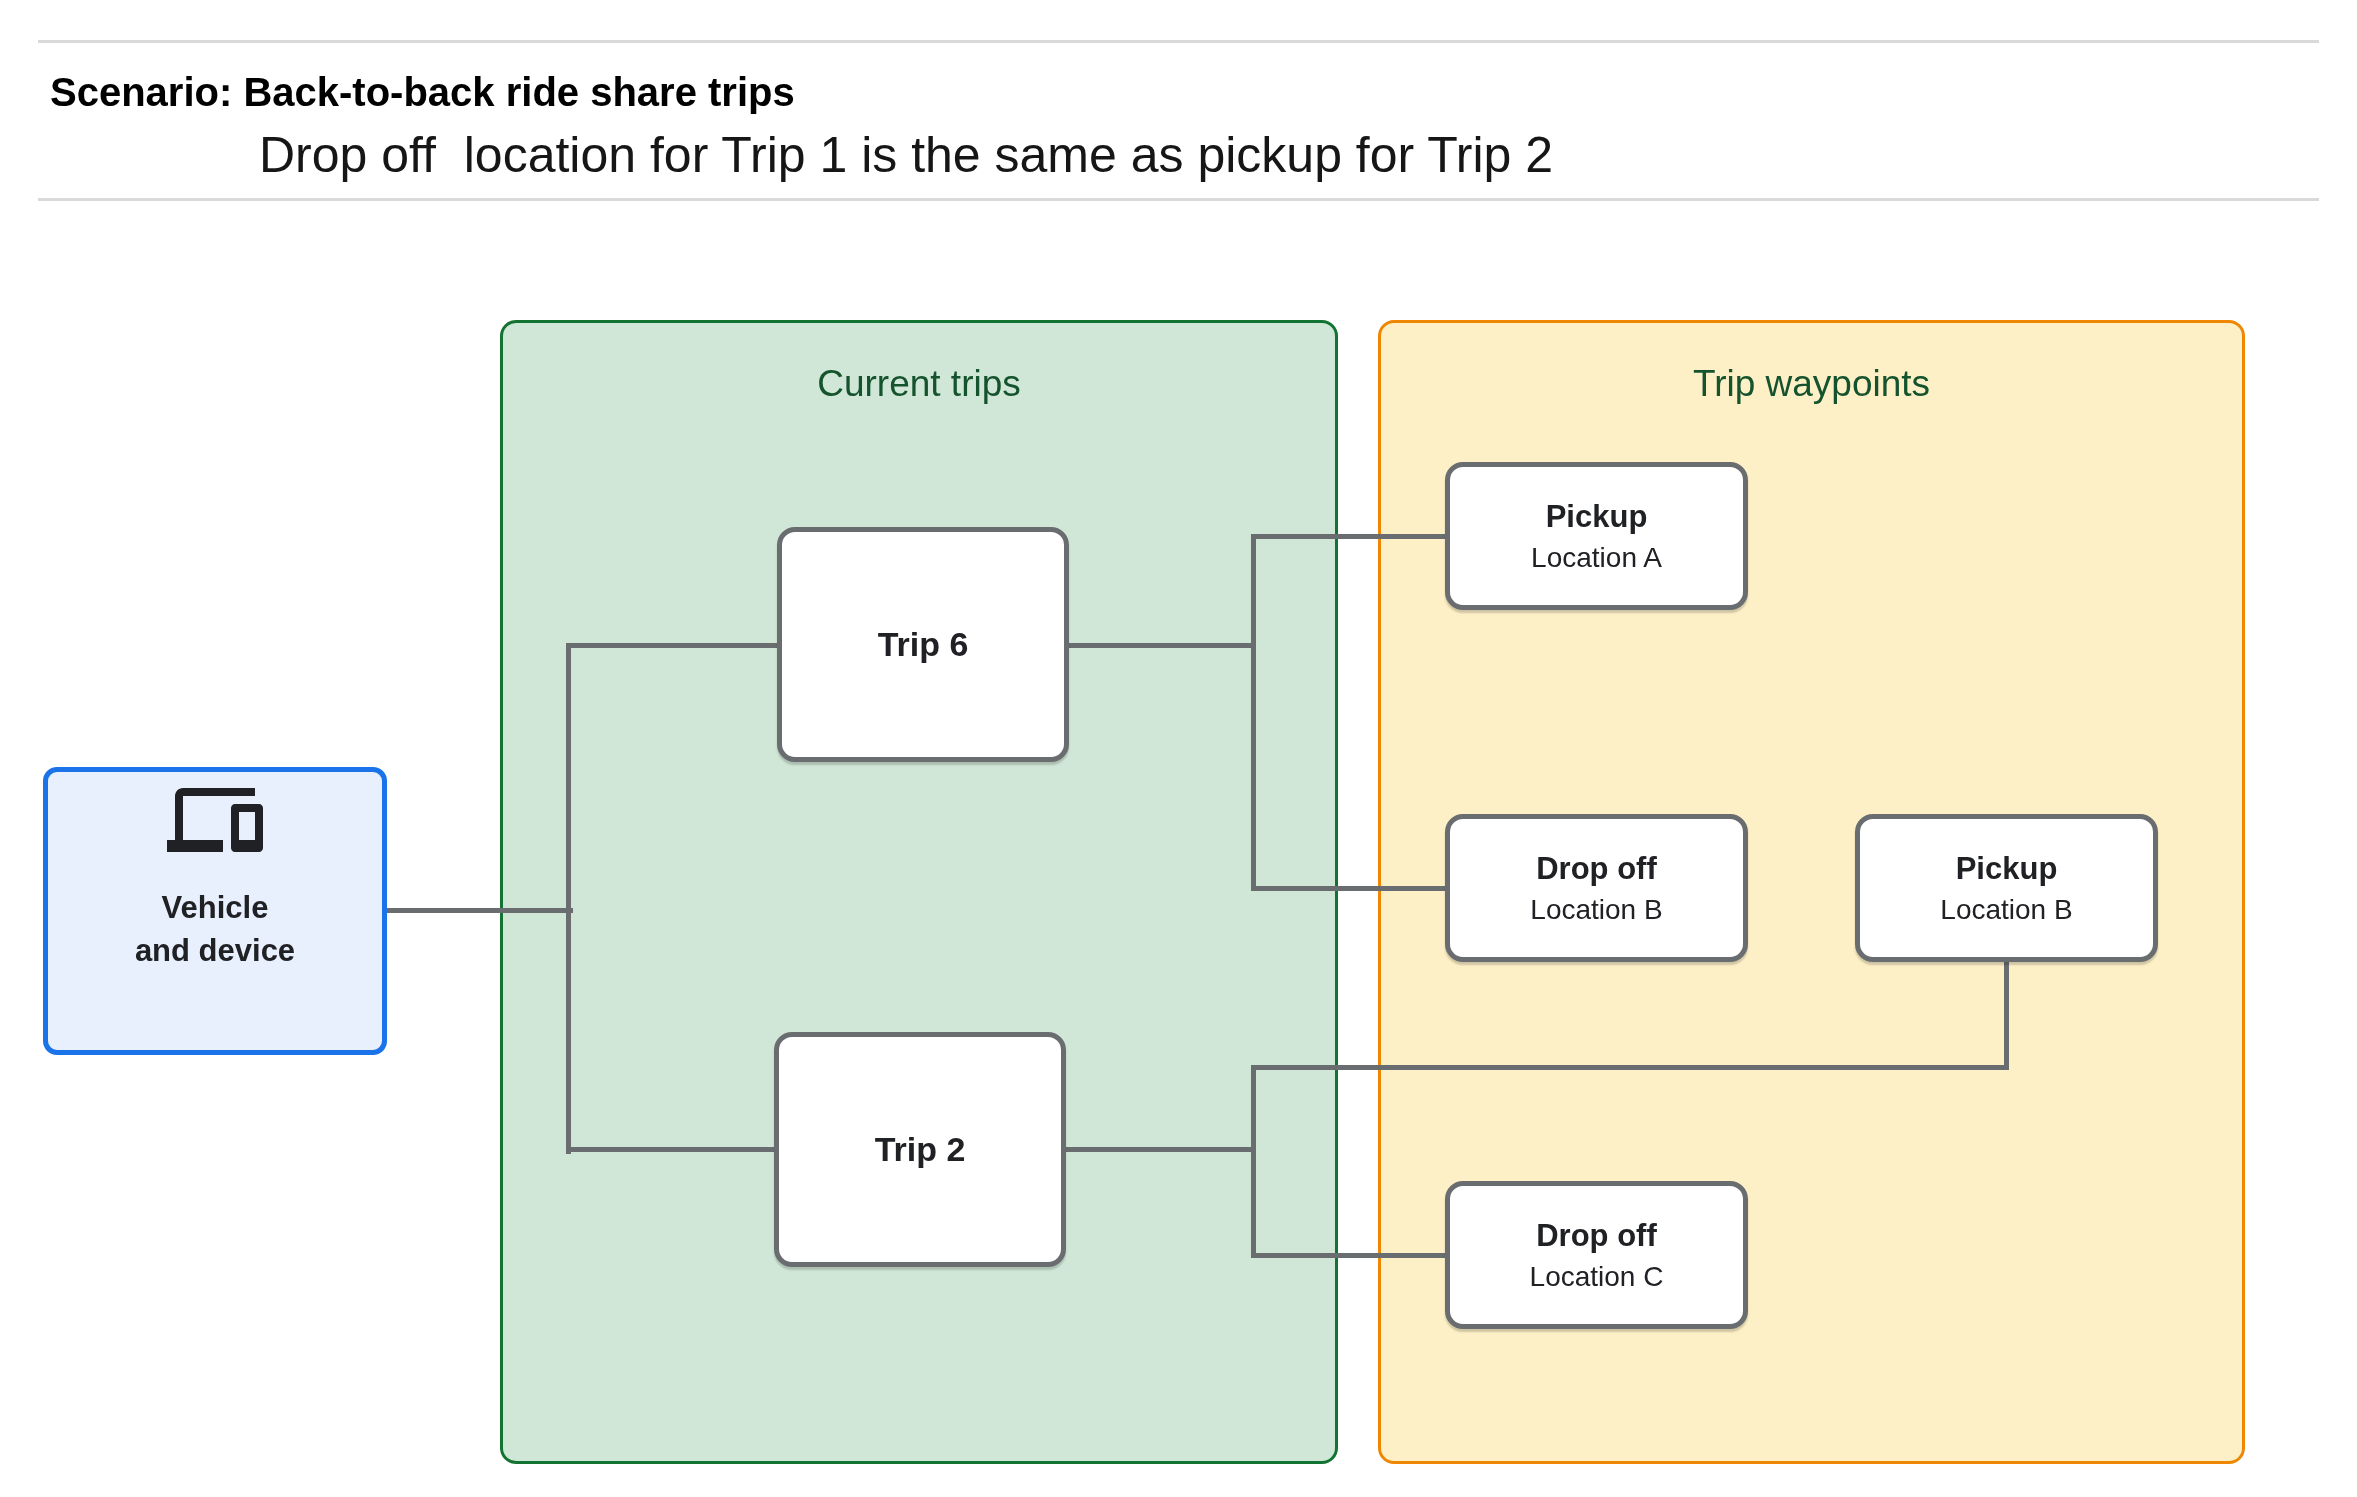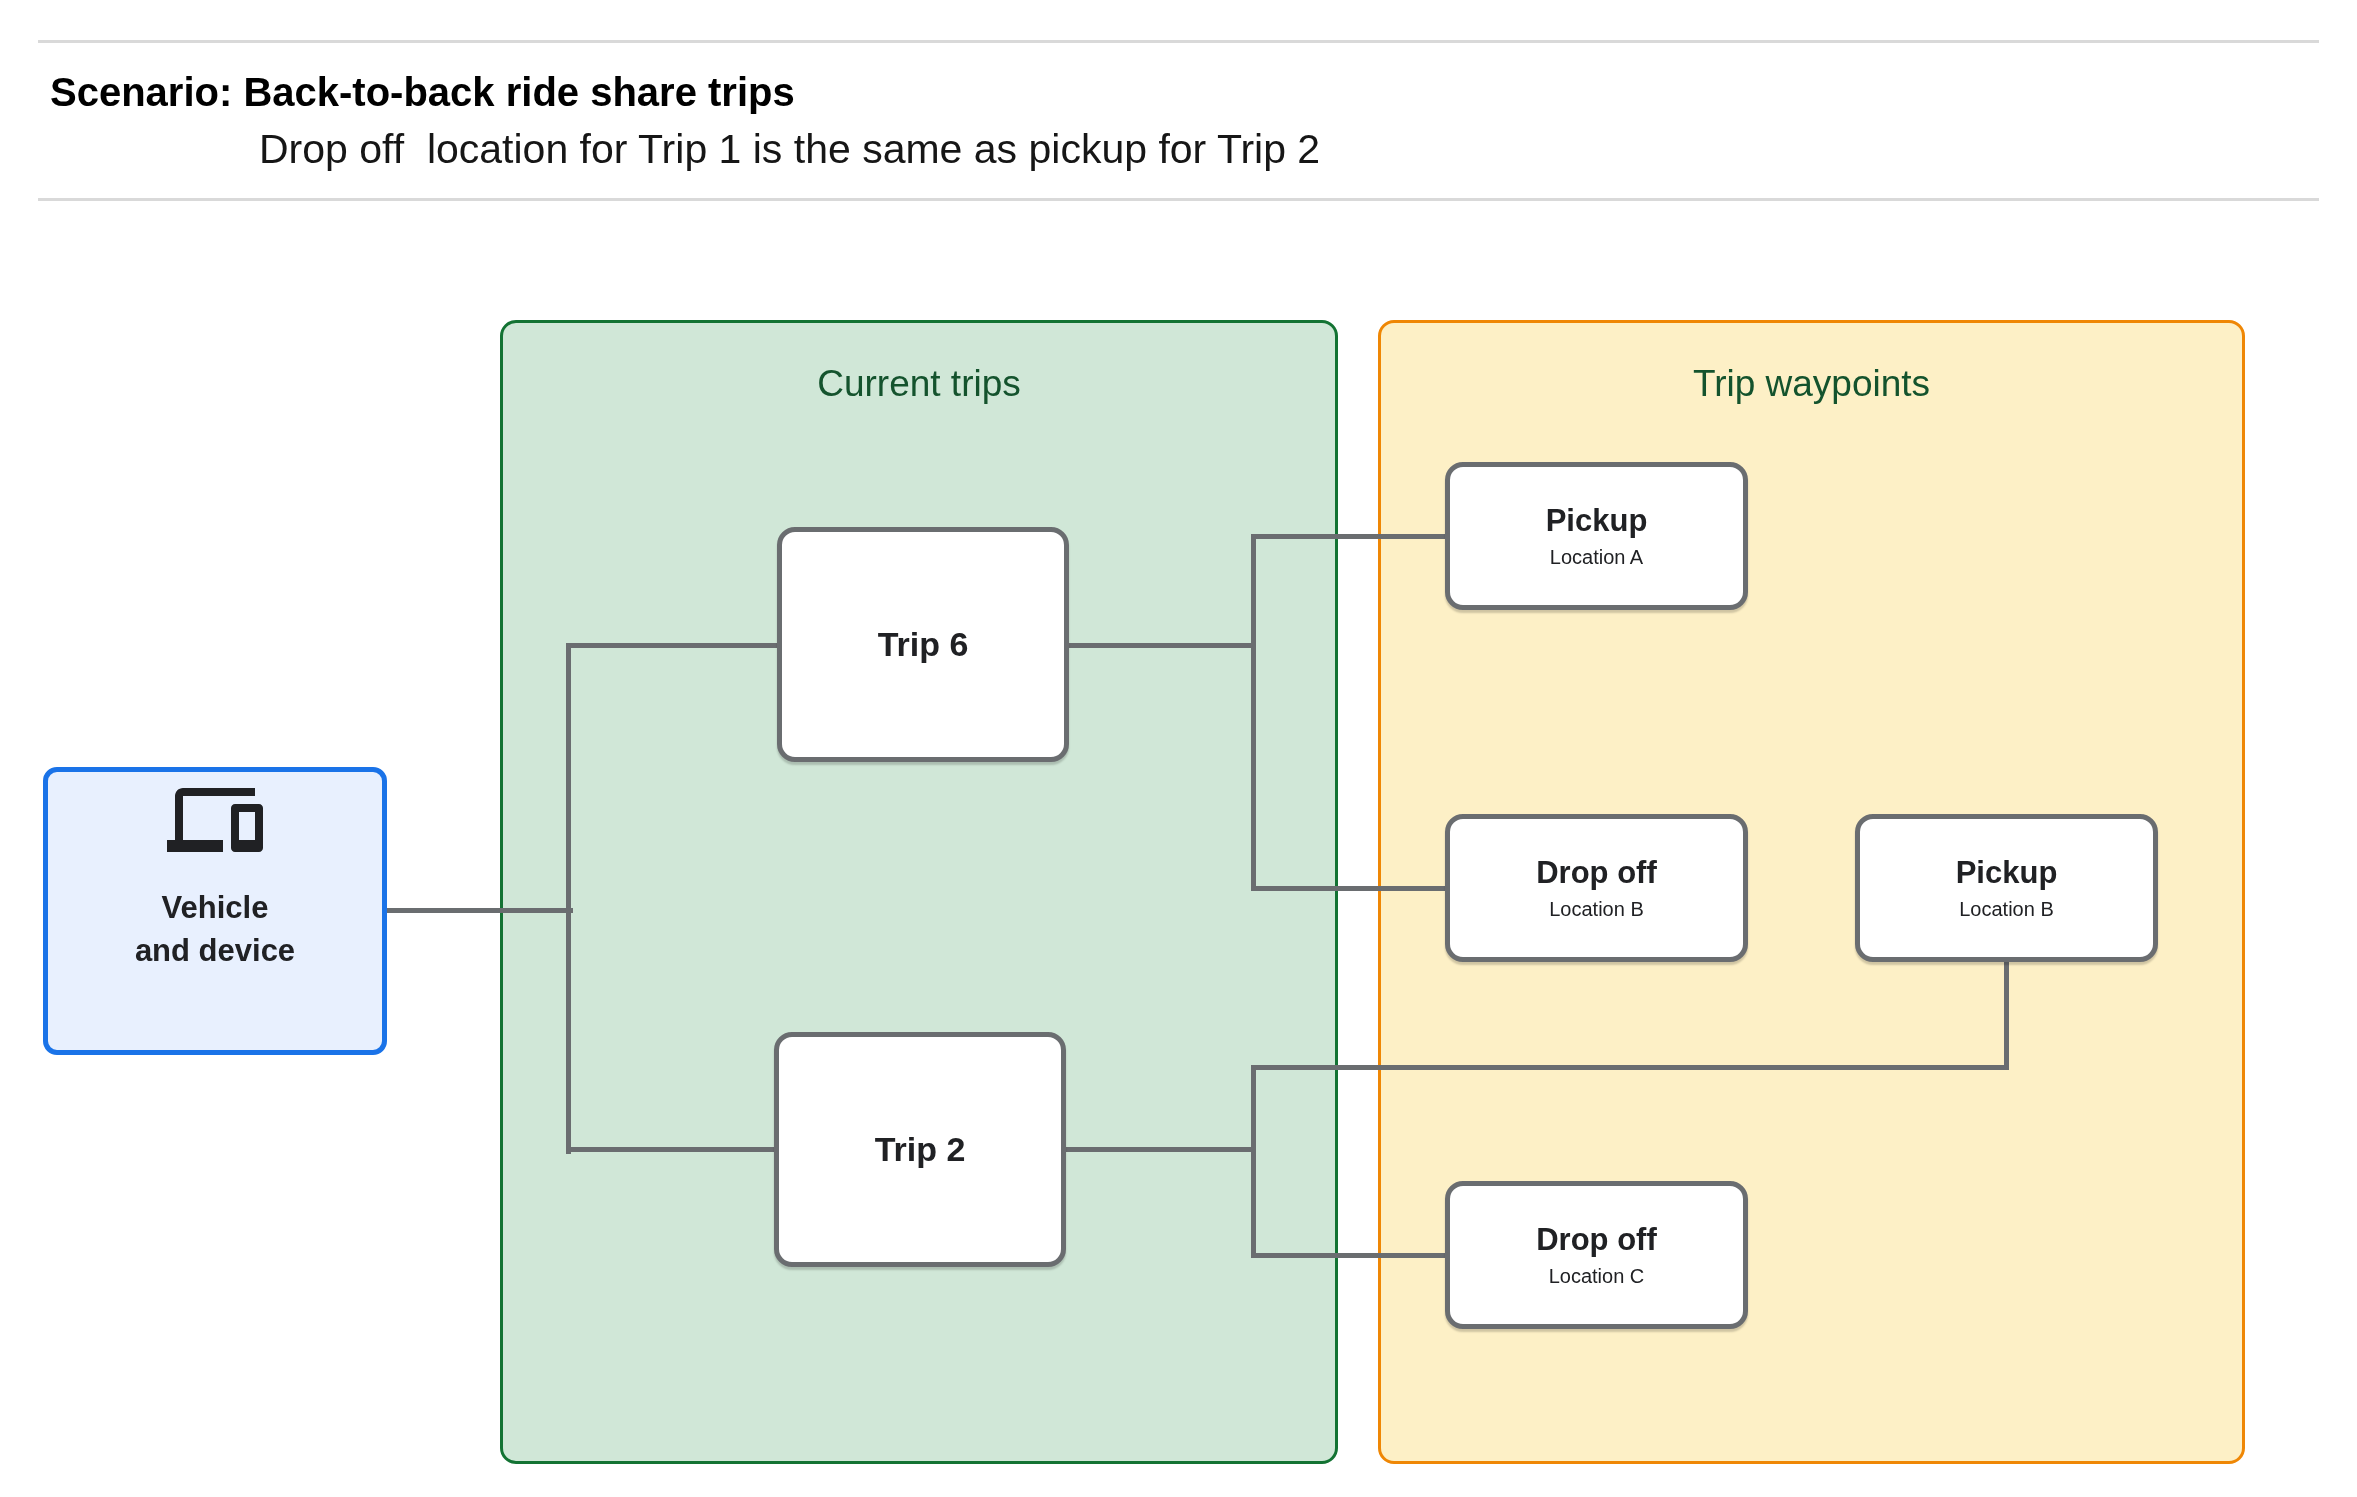--- a/index.html
+++ b/index.html
@@ -2,35 +2,35 @@
 <html><head>
 <meta charset="utf-8">
 <style>
   html,body{margin:0;padding:0;background:#ffffff;}
   .page{
     position:relative;width:2357px;height:1497px;background:#ffffff;
     font-family:"Liberation Sans",sans-serif;color:#202124;overflow:hidden;
   }
   .divider{position:absolute;left:38px;right:38px;height:3px;background:#d9d9d9;}
   .page-title{position:absolute;left:50px;top:70px;font-size:40px;font-weight:700;color:#000000;white-space:pre-wrap;}
-  .page-subtitle{position:absolute;left:259px;top:126px;font-size:41px;font-weight:400;color:#161616;white-space:pre-wrap;}
+  .page-subtitle{position:absolute;left:259px;top:126px;font-size:50px;font-weight:400;color:#161616;white-space:pre-wrap;}
 
   .group{position:absolute;top:320px;height:1144px;box-sizing:border-box;border-radius:16px;border:3px solid;}
   .group-green{left:500px;width:838px;background:#d0e7d7;border-color:#137333;}
   .group-yellow{left:1378px;width:867px;background:#fdf0c6;border-color:#ef8705;}
   .group-title{margin-top:40px;text-align:center;font-size:37px;font-weight:400;color:#14532d;}
 
   .node{
     position:absolute;box-sizing:border-box;background:#ffffff;border:5px solid #6a6d70;
     display:flex;flex-direction:column;align-items:center;justify-content:center;text-align:center;
   }
   .trip{width:292px;height:235px;border-radius:18px;font-size:34px;font-weight:700;box-shadow:0 3px 2px rgba(0,0,0,0.18);}
   .waypoint{width:303px;height:148px;border-radius:18px;box-shadow:0 3px 2px rgba(0,0,0,0.18);}
   .wp-title{font-size:31px;font-weight:700;}
-  .wp-sub{font-size:20px;font-weight:400;margin-top:7px;}
+  .wp-sub{font-size:28px;font-weight:400;margin-top:7px;}
 
   .vehicle{
     left:43px;top:767px;width:344px;height:288px;border-radius:14px;
     background:#e8f0fe;border:5px solid #1a73e8;justify-content:flex-start;
   }
   .vehicle .label{font-size:31px;font-weight:700;line-height:43px;margin-top:14px;}
 
   .h,.v{position:absolute;background:#6a6d70;}
   .h{height:5px;}
   .v{width:5px;}

